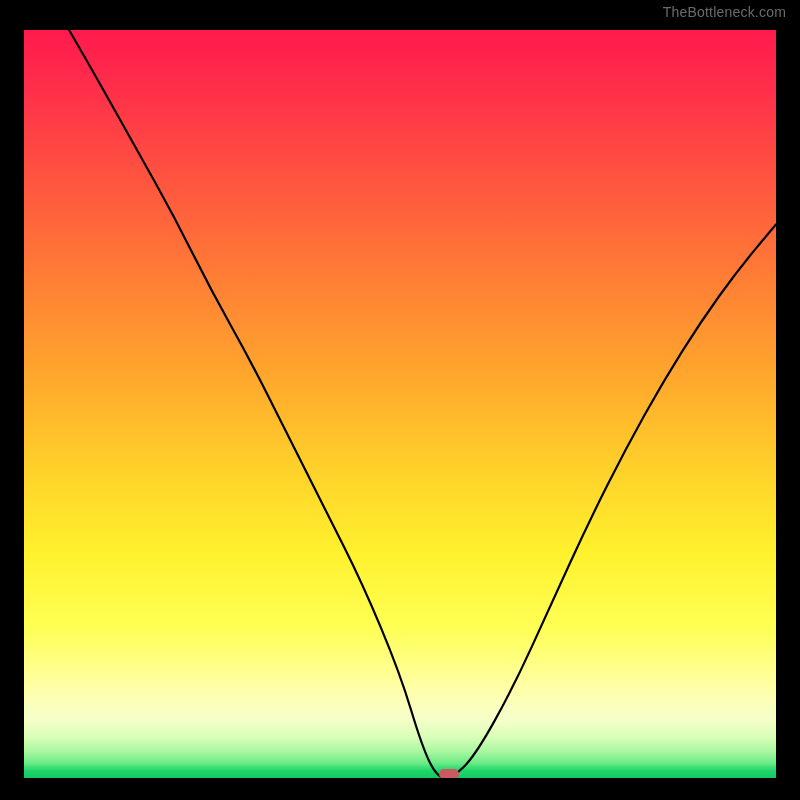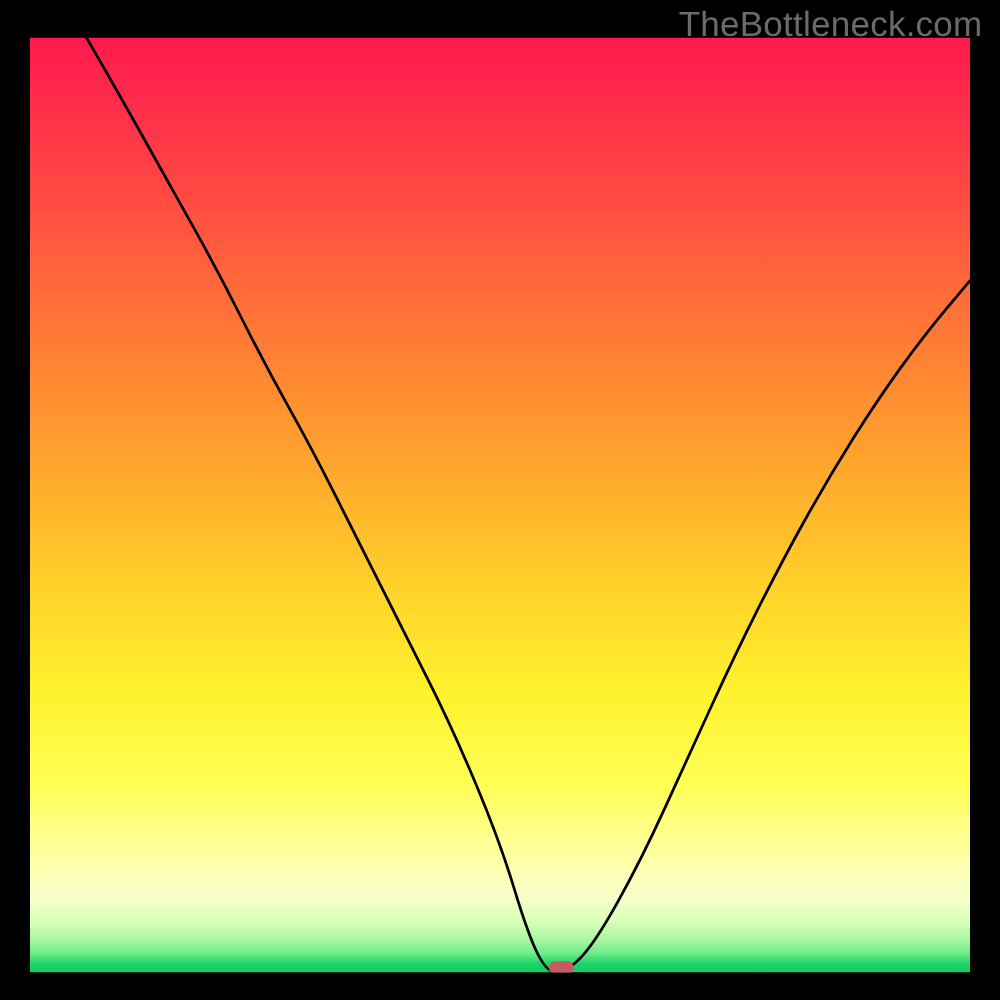--- a/index.html
+++ b/index.html
@@ -17,21 +17,21 @@
     top: 0;
     width: 800px;
     height: 800px;
     background: #000;
   }
   .watermark {
     position: absolute;
     top: 4px;
     right: 14px;
     color: #6b6b6b;
-    font-size: 28px;
+    font-size: 14px;
     font-weight: 500;
     letter-spacing: 0.2px;
     user-select: none;
   }
   
   .plot {
     position: absolute;
     left: 24px;
     top: 30px;
     width: 752px;   

